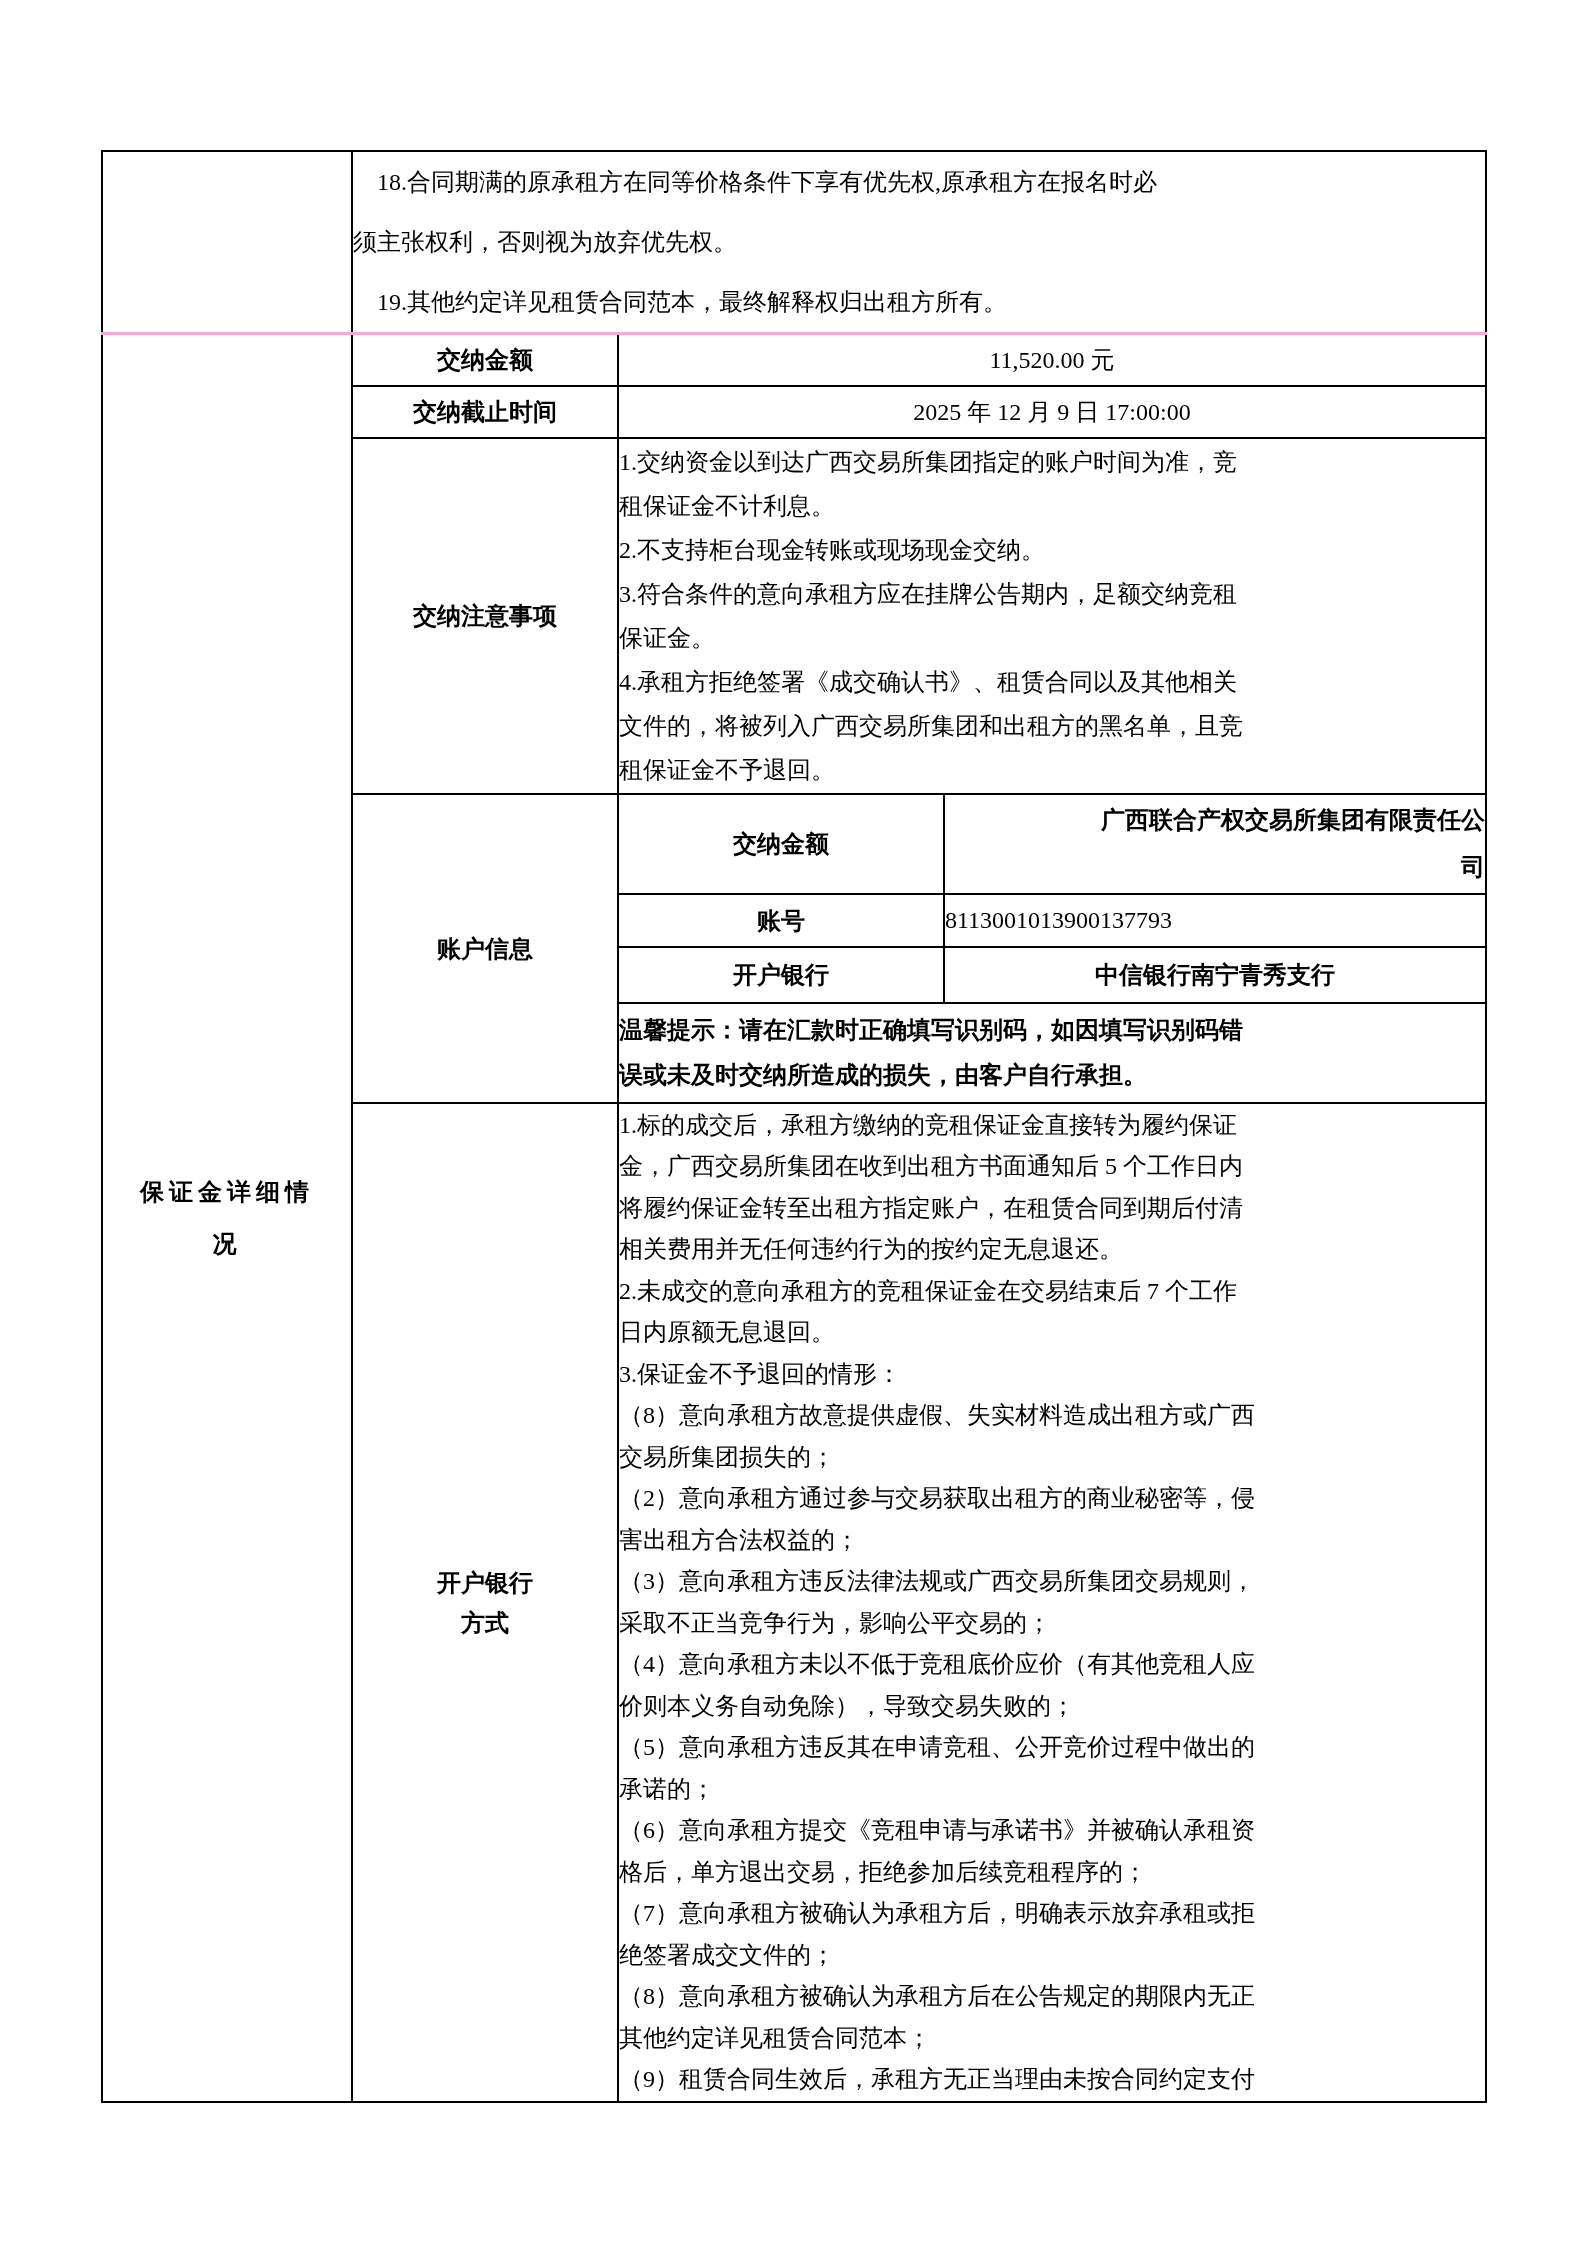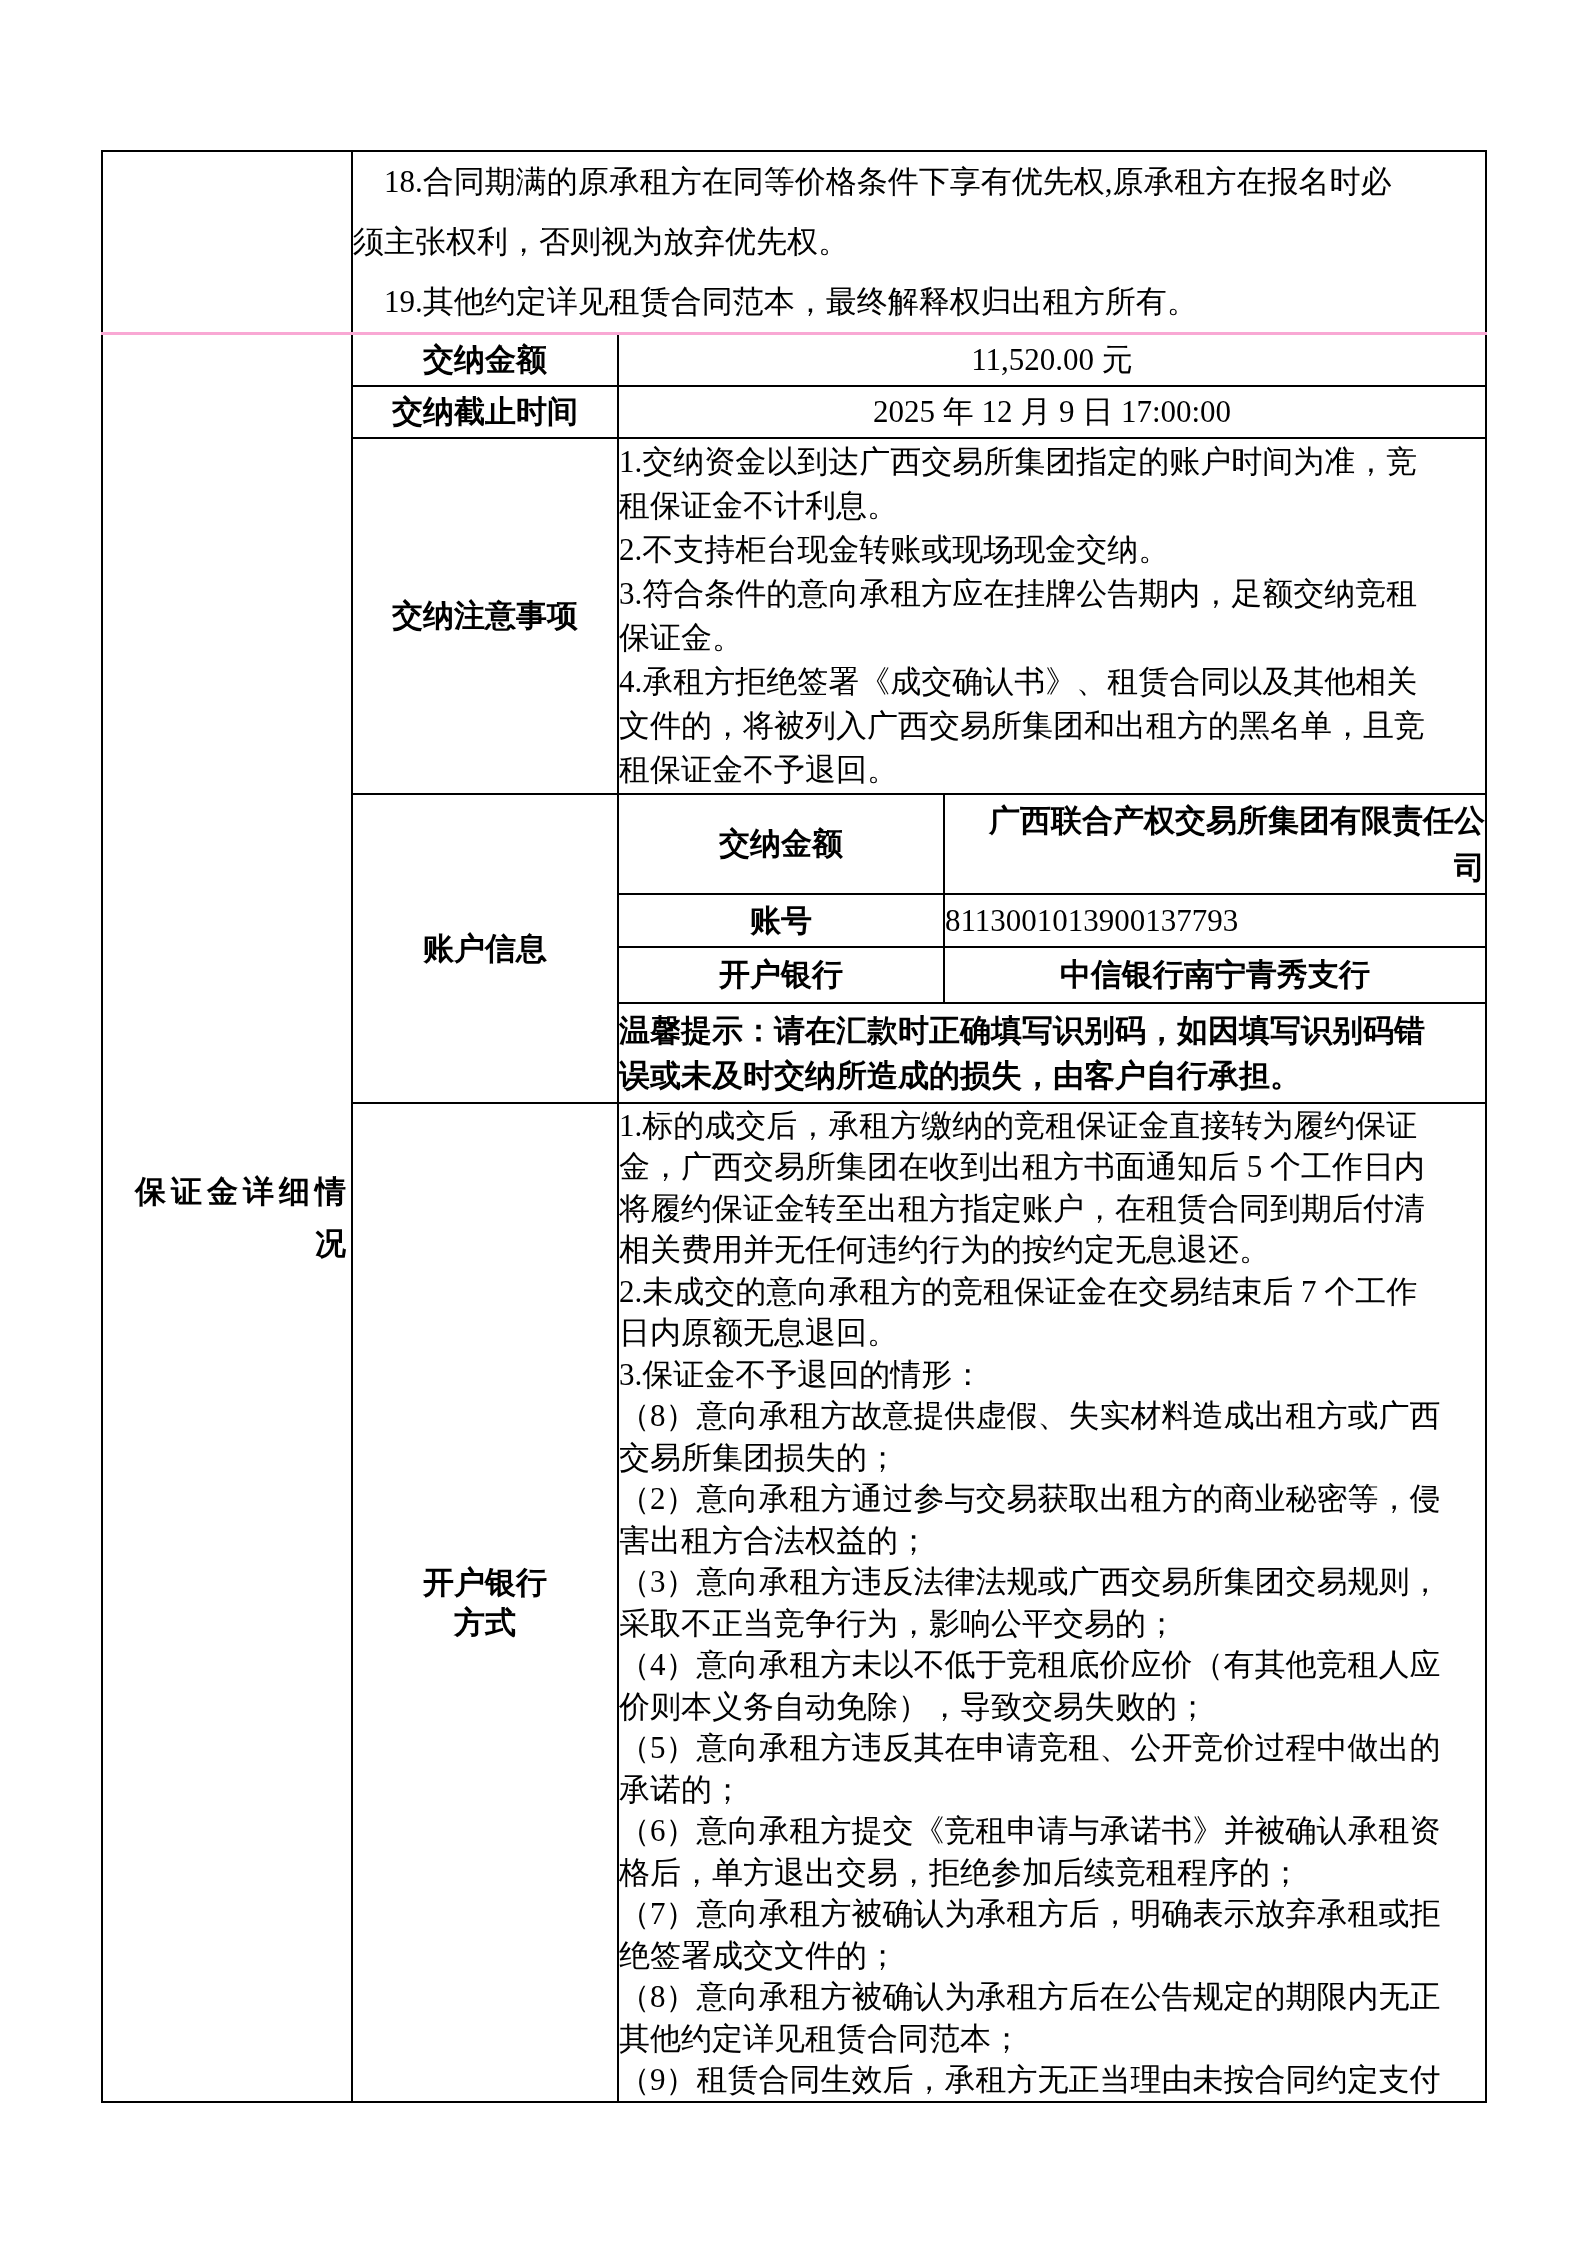--- a/index.html
+++ b/index.html
@@ -16,21 +16,21 @@
     font-family: "Liberation Serif", "DejaVu Serif", serif;
     overflow: hidden;
   }
   table.doc-table {
     position: absolute;
     left: 101px;
     top: 150px;
     width: 1384px;
     border-collapse: collapse;
     table-layout: fixed;
-    font-size: 31px;
+    font-size: 24px;
     color: #000000;
   }
   .doc-table td {
     border: 2px solid #000000;
     padding: 0;
     vertical-align: middle;
     overflow: hidden;
   }
   
   tr.row-amount td { border-top: 3px solid #f9a8d4; }
@@ -41,21 +41,21 @@
   .cell-continuation {
     padding: 0 10px 0 38px;
     line-height: 60px;
     text-align: left;
     vertical-align: middle;
   }
 
   
   .cell-section-label {
     font-weight: bold;
-    text-align: right;
+    text-align: center;
     padding: 0 14px;
     letter-spacing: 5px;
     line-height: 52px;
     vertical-align: middle;
   }
 
   
   .cell-label {
     font-weight: bold;
     text-align: center;

